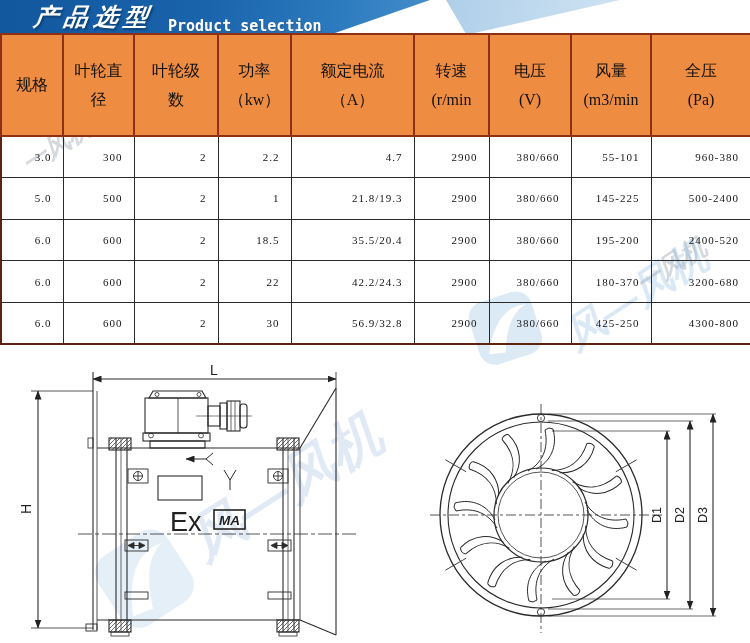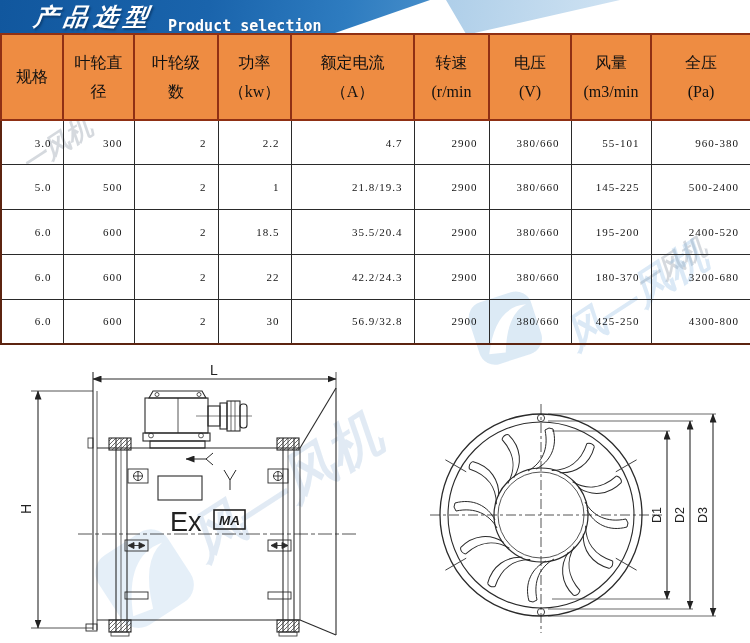--- a/index.html
+++ b/index.html
@@ -81,21 +81,21 @@
       <col style="width:71px">
       <col style="width:84px">
     <col style="width:73px">
       <col style="width:123px">
       <col style="width:75px">
     <col style="width:82px">
       <col style="width:80px">
       <col style="width:100px">
   </colgroup>
   <thead>
-    <tr style="height:86px">
+    <tr style="height:102px">
         <th>
           <div class="h1">规格</div>
         </th>
         <th>
           <div class="h1">叶轮直</div>
           <div class="h2">径</div>
         </th>
         <th>
           <div class="h1">叶轮级</div>
           <div class="h2">数</div>

